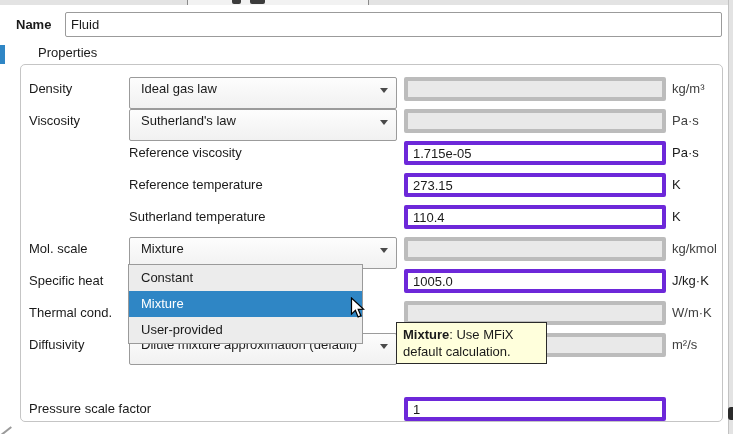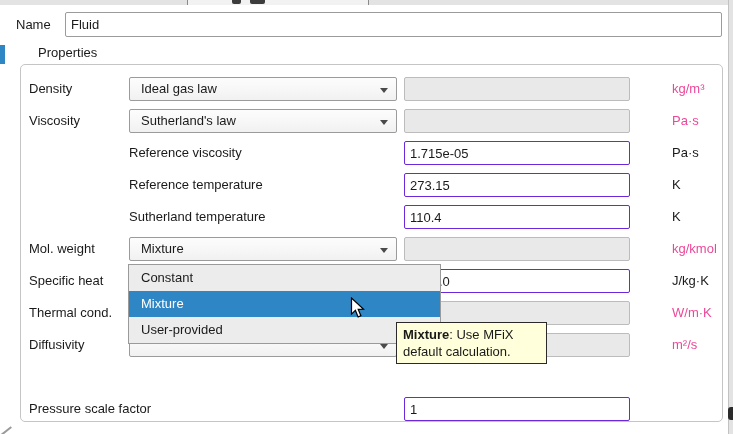--- a/index.html
+++ b/index.html
@@ -12,40 +12,40 @@
   .tab-segment { position:absolute; left:187px; top:0; width:182px; height:5px; background:#f2f2f2; border-left:1px solid #8a8a8a; border-right:1px solid #8a8a8a; }
   .icon-frag { position:absolute; top:0; height:4px; background:#3c3c3c; border-radius:0 0 2px 2px; }
   .frag-a { left:44px; width:9px; }
   .frag-b { left:62px; width:15px; }
   .right-strip { position:absolute; right:0; top:0; width:5px; height:434px; background:#e3e3e3; border-left:1px solid #c2c2c2; }
   .edge-frag { position:absolute; right:0px; top:407px; width:5px; height:13px; background:#2b2b2b; border-radius:3px 0 0 3px; }
   .corner-frag { position:absolute; left:0; top:422px; width:12px; height:12px; overflow:hidden; }
   .corner-frag::before { content:""; position:absolute; left:-3px; top:9px; width:16px; height:2px; background:#9a9a9a; transform:rotate(-38deg); }
 
   
-  .name-label { position:absolute; left:16px; top:12px; height:25px; line-height:25px; font-weight:normal; }
+  .name-label { position:absolute; left:16px; top:12px; height:25px; line-height:25px; font-weight:bold; }
   .name-input { position:absolute; left:65px; top:12px; width:657px; height:25px; border:1px solid #9b9b9b; border-radius:2px; background:#fff; font:13px "Liberation Sans",sans-serif; padding:0 5px; color:#1a1a1a; }
 
   
   .accent-bar { position:absolute; left:0; top:45px; width:5px; height:19px; }
   .section-title { position:absolute; left:38px; top:43px; height:20px; line-height:20px; font-weight:normal; }
 
   .groupbox { position:absolute; left:20px; top:64px; width:703px; height:358px; border:1px solid #c5c5c5; border-radius:5px; background:#fff; }
   .row { position:absolute; left:0; width:703px; height:32px; }
   .lbl { position:absolute; left:8px; top:0; height:32px; line-height:32px; white-space:nowrap; }
   .lbl.indent { left:108px; }
-  .combo { position:absolute; left:108px; top:4px; width:268px; height:24px; border:1px solid #9b9b9b; border-radius:2px; background:linear-gradient(#fdfdfd,#f1f1f1); line-height:22px; padding:0 22px 0 11px; white-space:nowrap; overflow:hidden; }
+  .combo { position:absolute; left:108px; top:4px; width:268px; height:32px; border:1px solid #9b9b9b; border-radius:2px; background:linear-gradient(#fdfdfd,#f1f1f1); line-height:22px; padding:0 22px 0 11px; white-space:nowrap; overflow:hidden; }
   .combo .arrow { position:absolute; right:8px; top:10px; width:0; height:0; border-left:4px solid transparent; border-right:4px solid transparent; border-top:5px solid #4a4a4a; }
-  .field { position:absolute; left:383px; top:4px; width:226px; height:24px; border:1px solid #6d28d9; border-radius:2px; background:#fff; font:13px "Liberation Sans",sans-serif; padding:0 5px; color:#1a1a1a; }
+  .field { position:absolute; left:383px; top:4px; width:262px; height:24px; border:4px solid #6d28d9; border-radius:2px; background:#fff; font:13px "Liberation Sans",sans-serif; padding:0 5px; color:#1a1a1a; }
   .field.disabled { background:#e9e9e9; border-color:#bcbcbc; }
   .unit { position:absolute; left:651px; top:0; height:32px; line-height:32px; white-space:nowrap; }
-  .unit.dim { color:#ec4899; }
+  .unit.dim { color:#404040; }
 
   
-  .popup { position:absolute; left:128px; top:264px; width:313px; background:#ececec; border:1px solid #9a9a9a; z-index:10; }
+  .popup { position:absolute; left:128px; top:264px; width:235px; background:#ececec; border:1px solid #9a9a9a; z-index:10; }
   .popup .item { height:26px; line-height:26px; padding-left:12px; white-space:nowrap; }
   .popup .item.hl { color:#fff; }
 
   
   .tooltip { position:absolute; left:358px; top:322px; width:151px; border:1px solid #2a2a2a; padding:3px 6px; line-height:17px; z-index:20;margin-left:38px; }
 
   .cursor { position:absolute; left:350px; top:297px; z-index:30; }
 </style>
 </head>
 <body>
@@ -97,41 +97,41 @@
       <span class="unit">K</span>
     </div>
 
     <div class="row" style="top:136px">
       <span class="lbl indent">Sutherland temperature</span>
       <input class="field" type="text" value="110.4" style="">
       <span class="unit">K</span>
     </div>
 
     <div class="row" style="top:168px">
-      <span class="lbl">Mol. weight</span>
+      <span class="lbl">Mol. scale</span>
       <div class="combo"><span>Mixture</span><span class="arrow"></span></div>
       <input class="field disabled" type="text" disabled="" value="" style="">
       <span class="unit dim">kg/kmol</span>
     </div>
 
     <div class="row" style="top:200px">
       <span class="lbl">Specific heat</span>
       <input class="field" type="text" value="1005.0" style="">
       <span class="unit">J/kg·K</span>
     </div>
 
     <div class="row" style="top:232px">
       <span class="lbl">Thermal cond.</span>
       <input class="field disabled" type="text" disabled="" value="" style="">
       <span class="unit dim">W/m·K</span>
     </div>
 
     <div class="row" style="top:264px">
       <span class="lbl">Diffusivity</span>
-      <div class="combo"><span class="arrow"></span></div>
+      <div class="combo"><span>Dilute mixture approximation (default)</span><span class="arrow"></span></div>
       <input class="field disabled" type="text" disabled="" value="" style="">
       <span class="unit dim">m²/s</span>
     </div>
 
 
     <div class="row" style="top:328px">
       <span class="lbl">Pressure scale factor</span>
       <input class="field" type="text" value="1" style="">
       <span class="unit"></span>
     </div>

